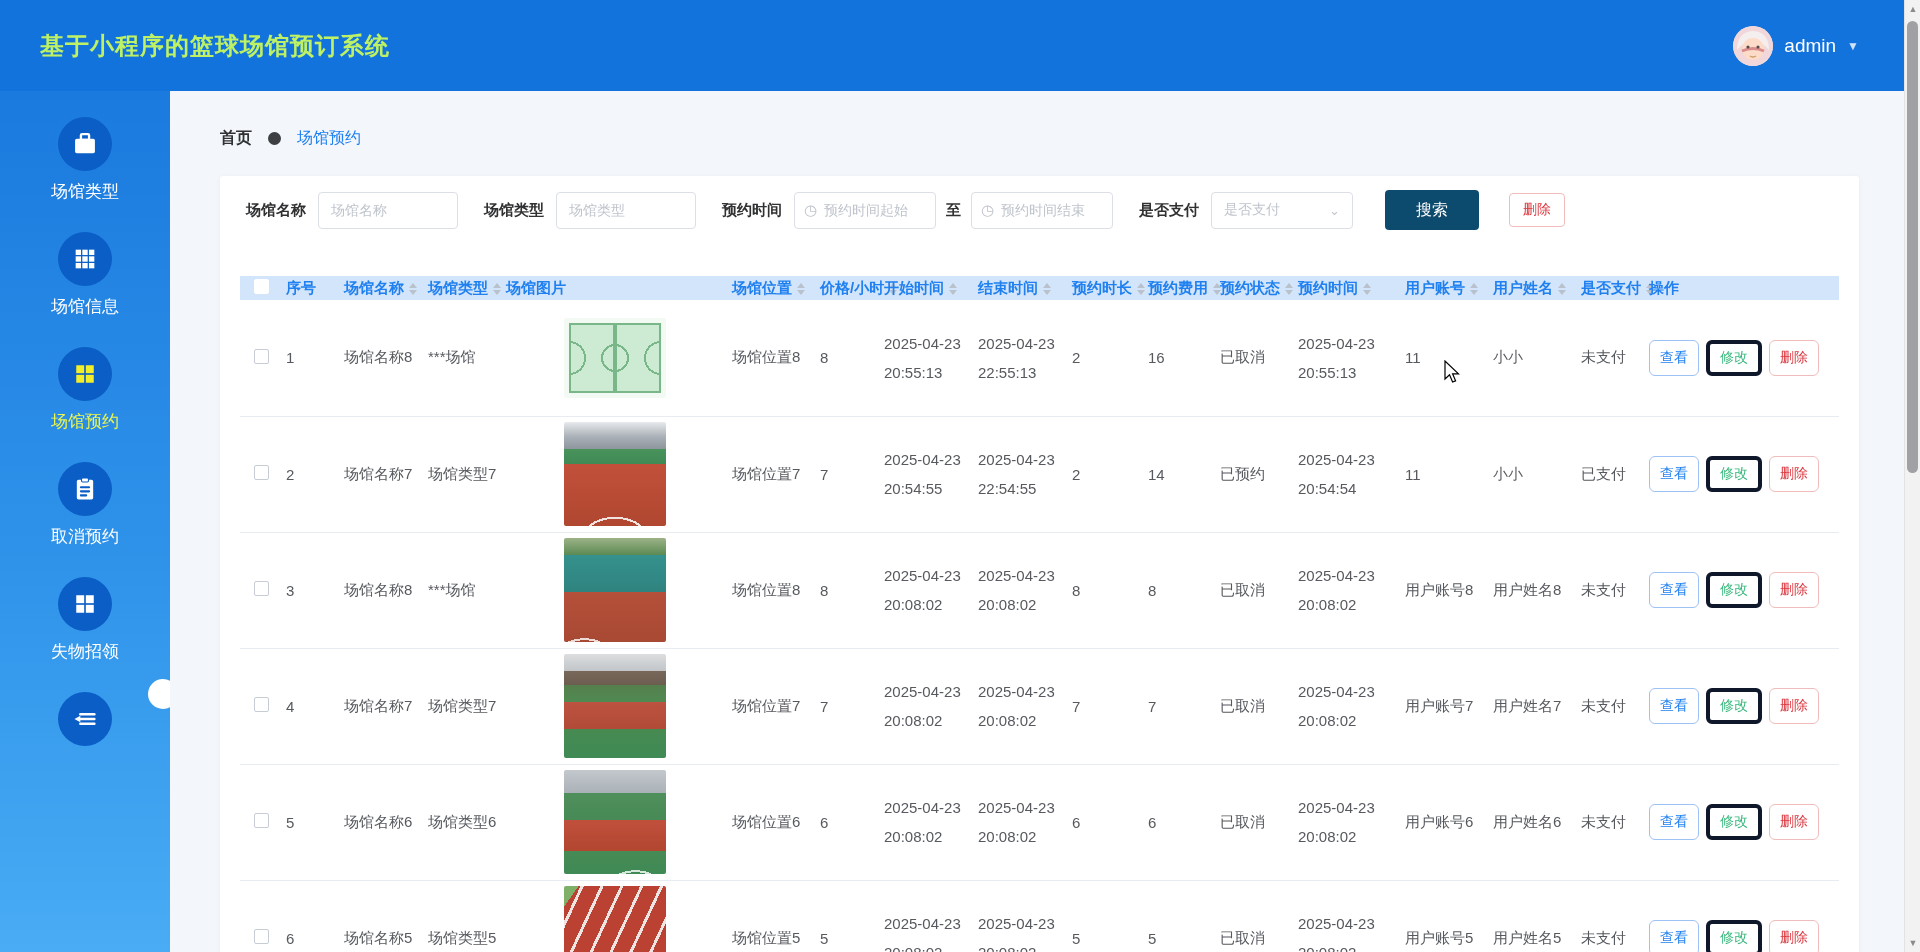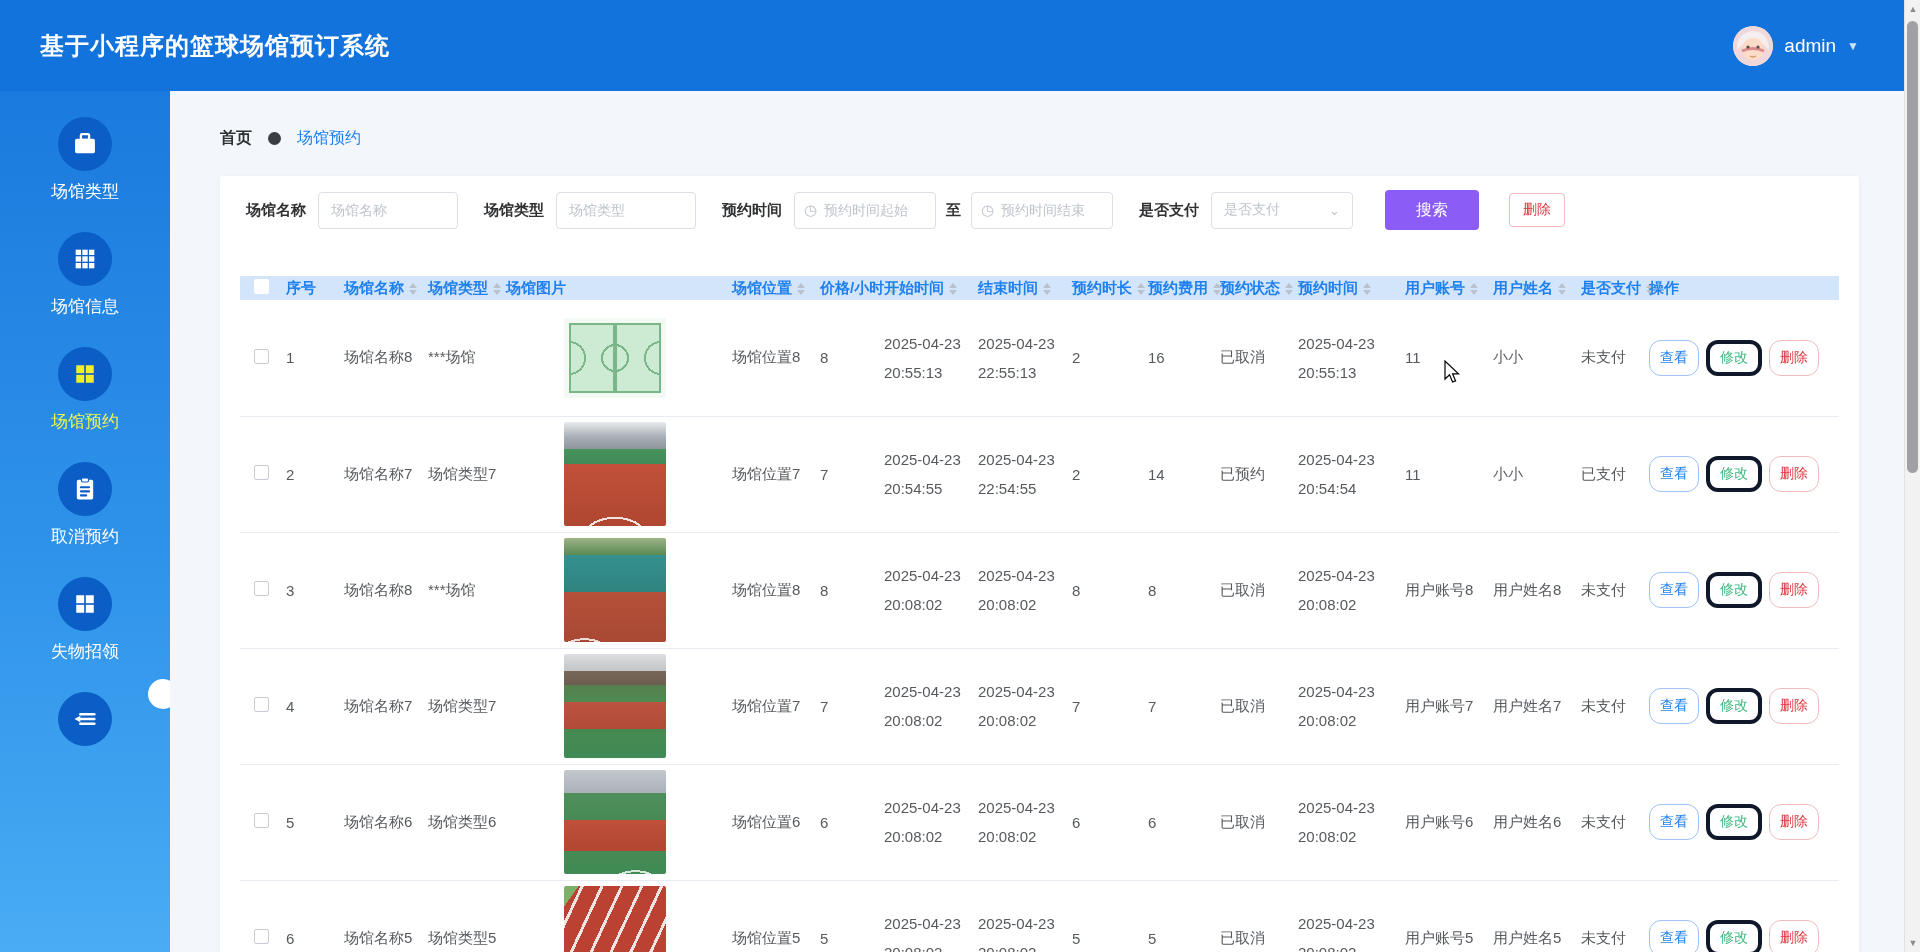--- a/index.html
+++ b/index.html
@@ -2,21 +2,21 @@
 <html><head>
 <meta charset="utf-8">
 <style>
   * { margin:0; padding:0; box-sizing:border-box; }
   html,body { width:1920px; height:952px; overflow:hidden; }
   body { font-family:"Liberation Sans","DejaVu Sans",sans-serif; background:#f3f7fb; position:relative; color:#606266; }
 
   
   .topbar { position:absolute; left:0; top:0; width:1904px; height:91px; background:#1373dc; z-index:5;
             display:flex; align-items:center; justify-content:space-between; padding:0 45px 0 40px; }
-  .app-title { color:#ffffff; font-size:24px; font-weight:bold; letter-spacing:1px; }
+  .app-title { color:#bef264; font-size:24px; font-weight:bold; letter-spacing:1px; }
   .user-area { display:flex; align-items:center; gap:11px; cursor:pointer; }
   .avatar { width:40px; height:40px; border-radius:50%; overflow:hidden; background:#f6e7e4; display:block; }
   .username { color:#fff; font-size:19px; }
   .caret { color:#cfe3fb; font-size:12px; }
 
   
   .sidebar { position:absolute; left:0; top:91px; bottom:0; width:170px; z-index:4;
              background:linear-gradient(180deg,#1b7ade 0%,#2f93ea 55%,#49acf4 100%);
              padding-top:26px; overflow:hidden; }
   .side-item { width:100%; display:flex; flex-direction:column; align-items:center; margin-bottom:29px; cursor:pointer; }
@@ -43,42 +43,42 @@
   .txt-input { width:140px; padding:0 12px; font-size:14px; color:#606266; }
   .txt-input::placeholder { color:#bfc4cc; }
   .dt-input { width:142px; display:flex; align-items:center; padding:0 9px; gap:7px; }
   .dt-input .clock { color:#c0c4cc; font-size:15px; }
   .dt-input input { border:none; outline:none; width:100%; font-size:14px; color:#606266; background:transparent; }
   .dt-input input::placeholder { color:#bfc4cc; }
   .to-label { font-size:15px; font-weight:bold; color:#303133; margin:0 10px; }
   .select { width:142px; display:flex; align-items:center; justify-content:space-between; padding:0 12px; cursor:pointer; }
   .select .sel-text { color:#bfc4cc; font-size:14px; }
   .select .chev { color:#c0c4cc; font-size:13px; }
-  .btn-search { margin-left:6px; height:40px; padding:0 31px; background:#8b5cf6; color:#fff; border:none; border-radius:4px;
+  .btn-search { margin-left:6px; height:40px; padding:0 31px; background:#0c4a6e; color:#fff; border:none; border-radius:4px;
                 font-size:16px; cursor:pointer; }
   .btn-del-top { margin-left:30px; height:34px; padding:0 13px; background:#fff; color:#d9363e; border:1px solid #f0bcbc;
                  border-radius:4px; font-size:14px; cursor:pointer; }
 
   
   table { width:100%; border-collapse:collapse; table-layout:fixed; }
   thead th { background:#d2e5fa; color:#2080f0; font-size:15px; font-weight:bold; height:24px; text-align:left;
              padding:0 4px; white-space:nowrap; cursor:pointer; }
   thead th.c { text-align:center; }
   tbody td { height:116px; font-size:15px; color:#56595e; padding:0 4px; border-bottom:1px solid #e8ecf2; background:#fff; }
   tbody td.c { text-align:center; }
   td.time { line-height:1.95; }
   .sort { display:inline-flex; flex-direction:column; gap:2px; margin-left:5px; vertical-align:middle; }
   .sort i { display:block; width:0; height:0; border-left:4px solid transparent; border-right:4px solid transparent; }
   .sort .up { border-bottom:5px solid #b9c2cc; }
   .sort .down { border-top:5px solid #b9c2cc; }
   .cb { display:inline-block; width:15px; height:15px; border:1px solid #c8ccd4; border-radius:2px; background:#fff; cursor:pointer; }
   thead .cb { border-color:#fff; }
 
   .actions { display:flex; gap:7px; }
-  .actions button { font-size:14px; padding:5px 10px; border-radius:12px; background:#fff; cursor:pointer; }
+  .actions button { font-size:14px; padding:5px 10px; border-radius:6px; background:#fff; cursor:pointer; }
   .btn-view { color:#2080f0; border:1px solid #9ec2f5; }
   .btn-edit { color:#3cb87f; border:4px solid #0f172a; }
   .btn-delete { color:#d9363e; border:1px solid #f0bcbc; }
 
   
   .photo { width:102px; margin:0 auto; border-radius:2px; position:relative; overflow:hidden; cursor:pointer; }
   .photo-0 { height:80px; border:5px solid #f3faf4; box-shadow:inset 0 0 0 2px #79b789;
     background:
       radial-gradient(circle at 0% 50%, transparent 15px, #79b789 15px 17px, transparent 17px),
       radial-gradient(circle at 100% 50%, transparent 15px, #79b789 15px 17px, transparent 17px),

